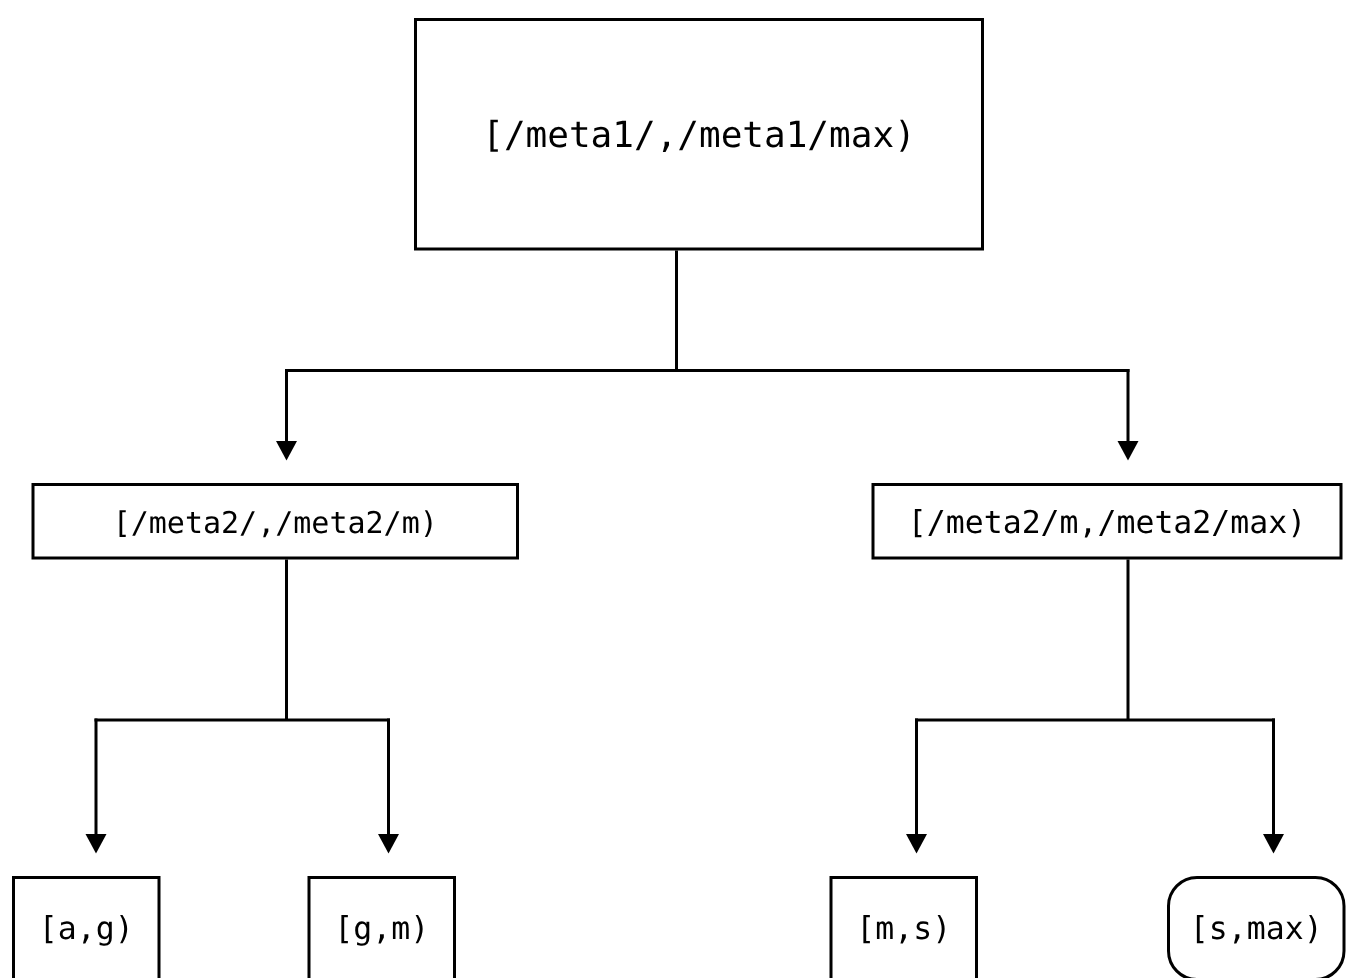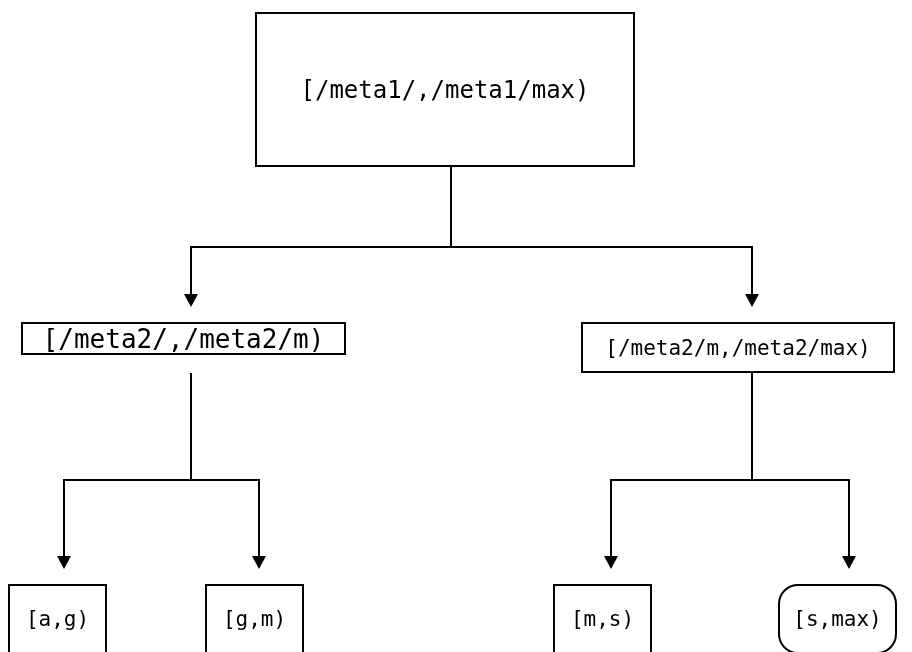--- a/index.html
+++ b/index.html
@@ -21,32 +21,32 @@
     border: 2px solid #000000;
     background: #ffffff;
     display: flex;
     align-items: center;
     justify-content: center;
     color: #000000;
     white-space: pre;
     letter-spacing: 0px;
   }
   .node-root {
-    left: 255px;
+    left: 276px;
     top: 12px;
     width: 380px;
     height: 155px;
     font-size: 24px;
   }
   .node-mid-left {
     left: 21px;
     top: 322px;
     width: 325px;
-    height: 33px;
-    font-size: 26px;
+    height: 51px;
+    font-size: 20px;
   }
   .node-mid-right {
     left: 581px;
     top: 322px;
     width: 314px;
     height: 51px;
     font-size: 21px;
   }
   .node-leaf {
     top: 584px;

